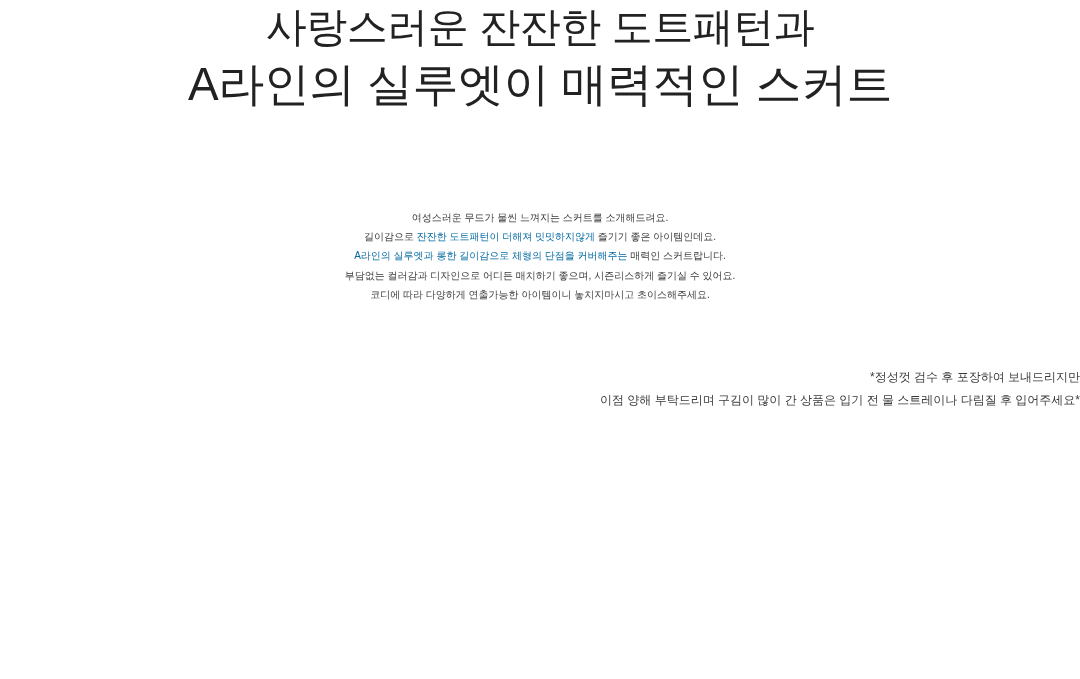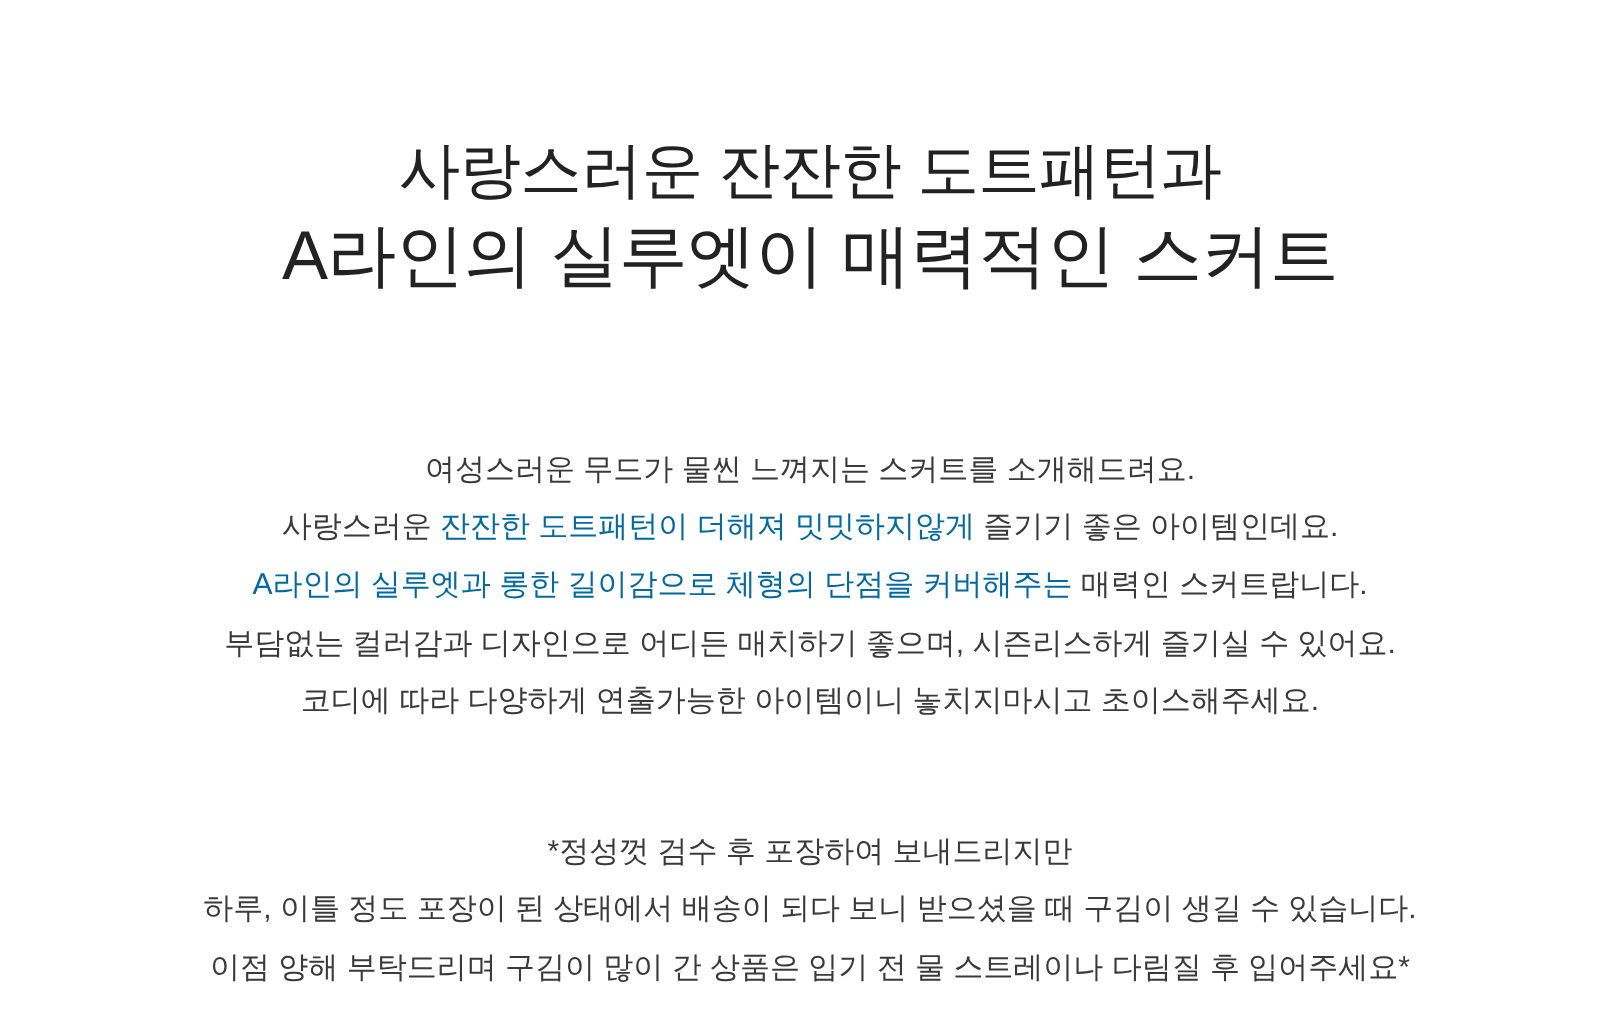--- a/index.html
+++ b/index.html
@@ -15,76 +15,74 @@
     overflow: hidden;
   }
   .page {
     position: relative;
     width: 1080px;
     height: 679px;
     box-sizing: border-box;
   }
   .headline {
     text-align: center;
-    padding-top: 86px;
     color: #222222;
     font-weight: 400;
     line-height: 1.32;
   }
   .headline .line {
     display: block;
     font-size: 41px;
     letter-spacing: -0.5px;
   }
   .headline .line2 {
     font-size: 46px;
   }
   .description {
     margin-top: 93px;
     text-align: center;
-    font-size: 20px;
+    font-size: 10px;
     line-height: 1.93;
     color: #3a3a3a;
   }
   .description .d-line {
     display: block;
     white-space: nowrap;
   }
   .accent {
     color: #0369a1;
   }
   .notice {
     margin-top: 62px;
-    text-align: center;
-    font-size: 20px;
+    text-align: right;
+    font-size: 12px;
     line-height: 1.93;
     color: #3a3a3a;
   }
   .notice .n-line {
     display: block;
     white-space: nowrap;
   }
 </style>
 </head>
 <body>
 
 <div class="page">
 
   <div class="headline">
     <span class="line line1">사랑스러운 잔잔한 도트패턴과</span>
     <span class="line line2">A라인의 실루엣이 매력적인 스커트</span>
   </div>
 
   <div class="description">
     <span class="d-line">여성스러운 무드가 물씬 느껴지는 스커트를 소개해드려요.</span>
-    <span class="d-line"><span>사랑스러운 </span><span class="accent">잔잔한 도트패턴이 더해져 밋밋하지않게</span><span> 즐기기 좋은 아이템인데요.</span></span>
+    <span class="d-line"><span>길이감으로 </span><span class="accent">잔잔한 도트패턴이 더해져 밋밋하지않게</span><span> 즐기기 좋은 아이템인데요.</span></span>
     <span class="d-line"><span class="accent">A라인의 실루엣과 롱한 길이감으로 체형의 단점을 커버해주는</span><span> 매력인 스커트랍니다.</span></span>
     <span class="d-line">부담없는 컬러감과 디자인으로 어디든 매치하기 좋으며, 시즌리스하게 즐기실 수 있어요.</span>
     <span class="d-line">코디에 따라 다양하게 연출가능한 아이템이니 놓치지마시고 초이스해주세요.</span>
   </div>
 
   <div class="notice">
     <span class="n-line">*정성껏 검수 후 포장하여 보내드리지만</span>
-    <span class="n-line">하루, 이틀 정도 포장이 된 상태에서 배송이 되다 보니 받으셨을 때 구김이 생길 수 있습니다.</span>
     <span class="n-line">이점 양해 부탁드리며 구김이 많이 간 상품은 입기 전 물 스트레이나 다림질 후 입어주세요*</span>
   </div>
 
 </div>
 
 </body></html>

